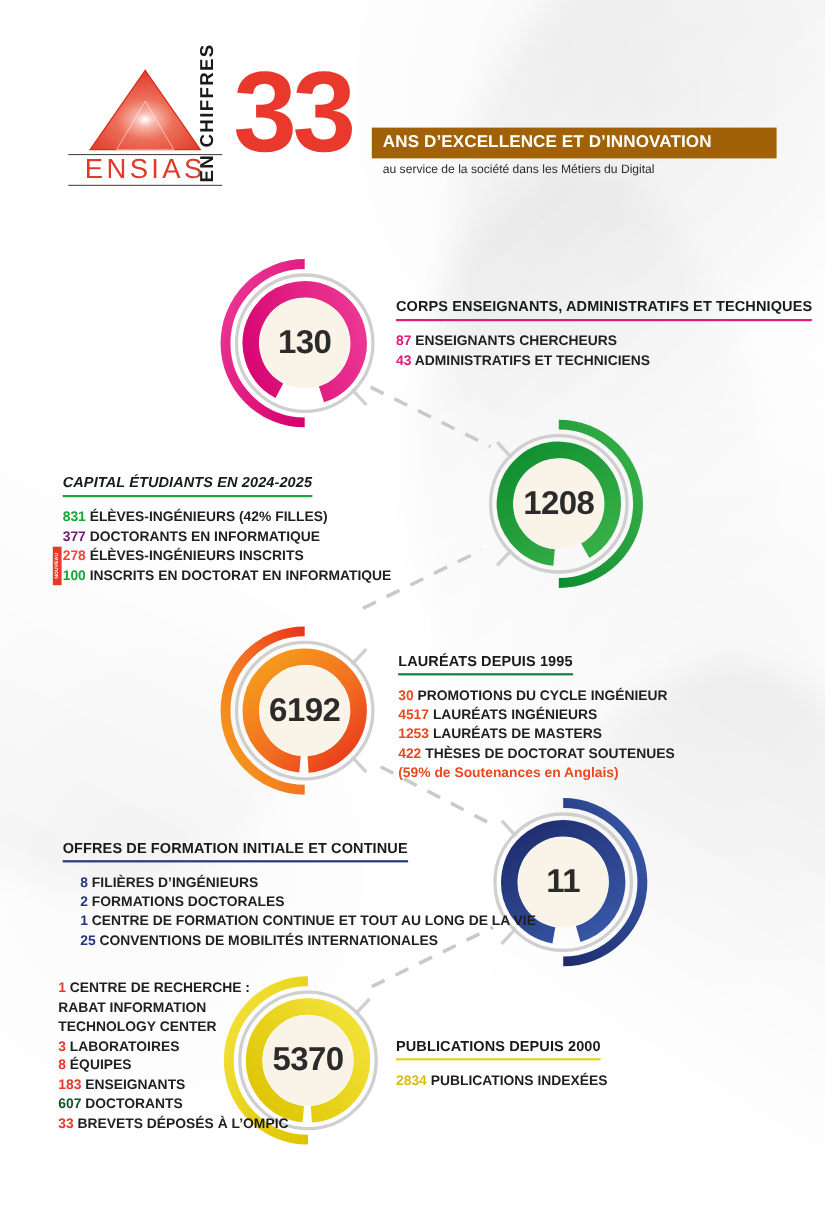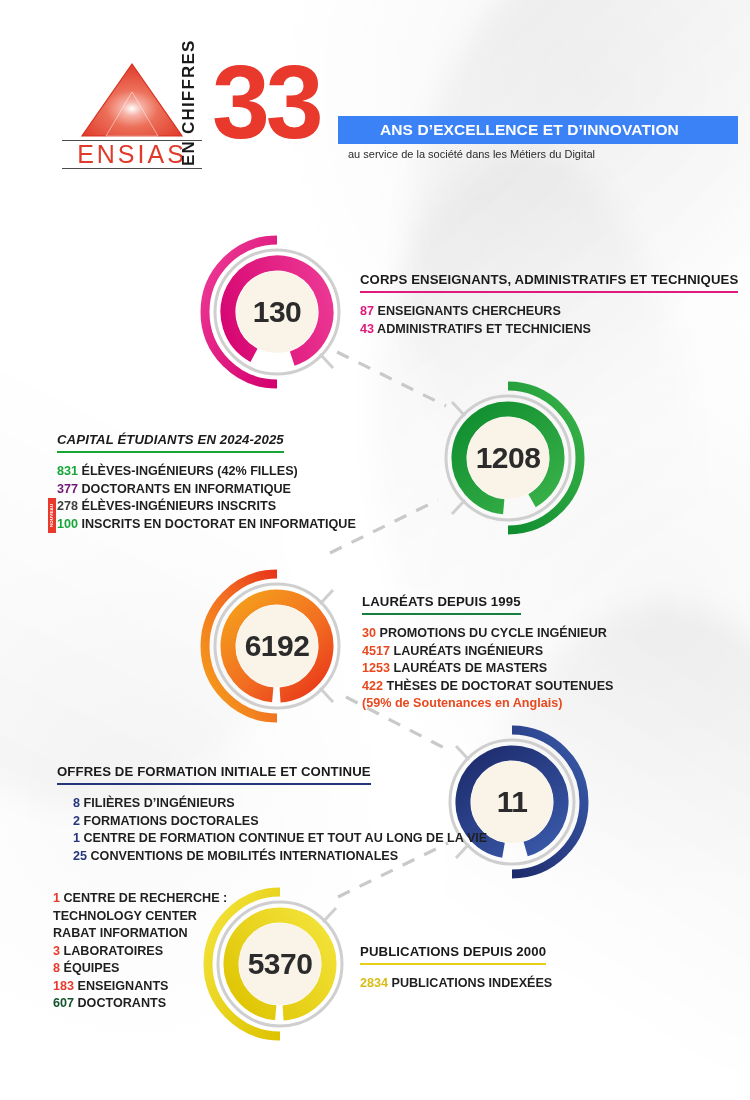--- a/index.html
+++ b/index.html
@@ -78,22 +78,22 @@
   .big-33 {
     position: absolute; left: 212px; top: 50px;
     font-size: 104px; font-weight: bold; color: #e8392c;
     letter-spacing: -4px; line-height: 104px;
     font-family: "Liberation Sans", sans-serif;
   }
 
   .red-banner {
     position: absolute; left: 338px; top: 116px;
     width: 368px; height: 28px;
-    background: #3b82f6;
-    display: flex; align-items: center; padding-left: 32px;
+    background: #a16207;
+    display: flex; align-items: center;
   }
   .red-banner span {
     color: #fff; font-size: 15.5px; font-weight: bold;
     letter-spacing: 0.1px; padding-left: 10px; white-space: nowrap;
   }
   .sub-line {
     position: absolute; left: 348px; top: 148px;
     font-size: 11px; color: #2b2b2b; white-space: nowrap;
   }
 
@@ -255,21 +255,21 @@
       <li>
         <span class="num" style="color:#17a637">831</span>
         <span>ÉLÈVES-INGÉNIEURS (42% FILLES)</span>
       </li>
       <li>
         <span class="num" style="color:#701a75">377</span>
         <span>DOCTORANTS EN INFORMATIQUE</span>
       </li>
       <li style="position:relative;">
         <span class="nouveau-flag" style="top:0; height:35px;">NOUVEAU</span>
-        <span class="num" style="color:#404040">278</span>
+        <span class="num" style="color:#ef4444">278</span>
         <span>ÉLÈVES-INGÉNIEURS INSCRITS</span>
       </li>
       <li>
         <span class="num" style="color:#17a637">100</span>
         <span>INSCRITS EN DOCTORAT EN INFORMATIQUE</span>
       </li>
     </ul>
   </div>
 
   <div class="ring" style="left:197px; top:566px;">
@@ -371,40 +371,44 @@
     <div class="ring-num">5370</div>
   </div>
 
   <div class="block" style="left:53px; top:890px;">
     <ul>
       <li>
         <span class="num" style="color:#e8392c">1</span>
         <span>CENTRE DE RECHERCHE :</span>
       </li>
       <li>
+        <span>RABAT INFORMATION</span>
+      </li>
+      <li>
         <span>TECHNOLOGY CENTER</span>
-      </li>
-      <li>
-        <span>RABAT INFORMATION</span>
       </li>
       <li>
         <span class="num" style="color:#e8392c">3</span>
         <span>LABORATOIRES</span>
       </li>
       <li>
         <span class="num" style="color:#e8392c">8</span>
         <span>ÉQUIPES</span>
       </li>
       <li>
         <span class="num" style="color:#e8392c">183</span>
         <span>ENSEIGNANTS</span>
       </li>
       <li>
         <span class="num" style="color:#14532d">607</span>
         <span>DOCTORANTS</span>
+      </li>
+      <li>
+        <span class="num" style="color:#e8392c">33</span>
+        <span>BREVETS DÉPOSÉS À L’OMPIC</span>
       </li>
     </ul>
   </div>
 
   <div class="block" style="left:360px; top:942px;">
     <h3 style="border-bottom:2px solid #e8cf17;">PUBLICATIONS DEPUIS 2000</h3>
     <ul style="margin-top:6px;">
       <li>
         <span class="num" style="color:#d9bc17">2834</span>
         <span>PUBLICATIONS INDEXÉES</span>

